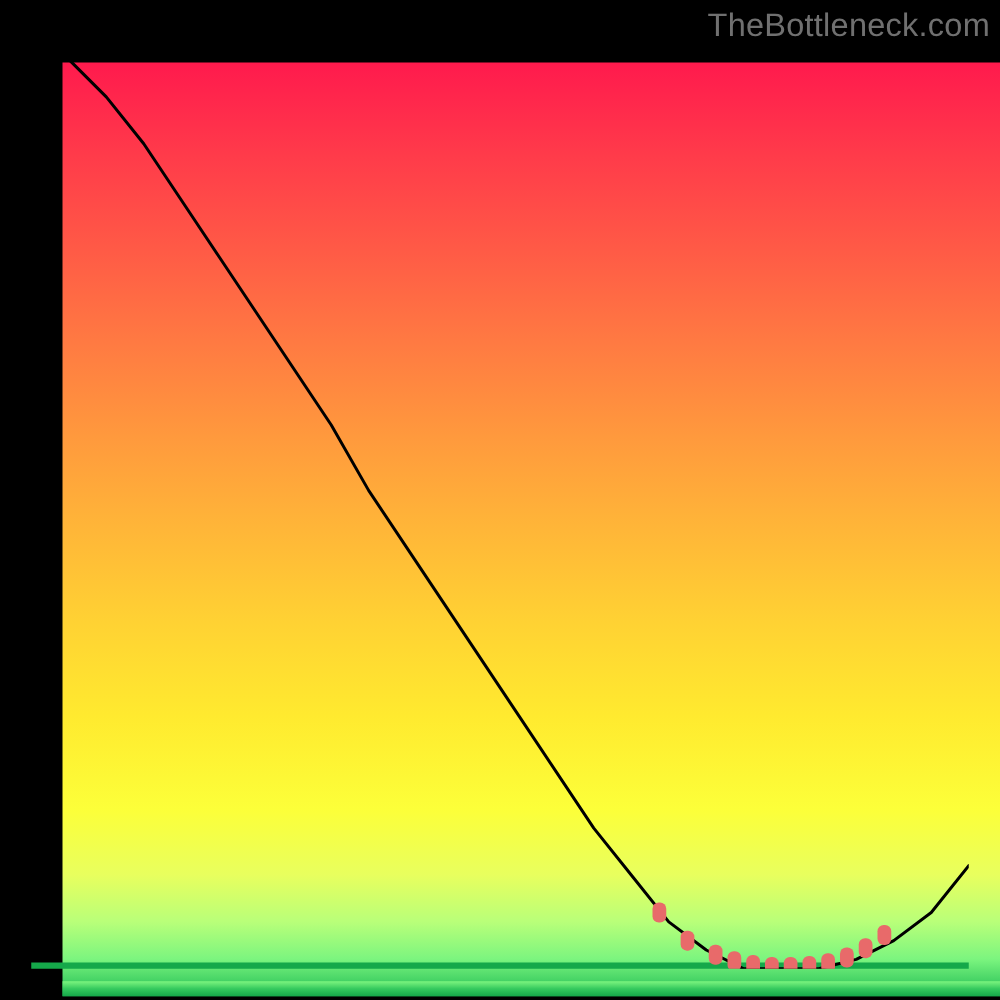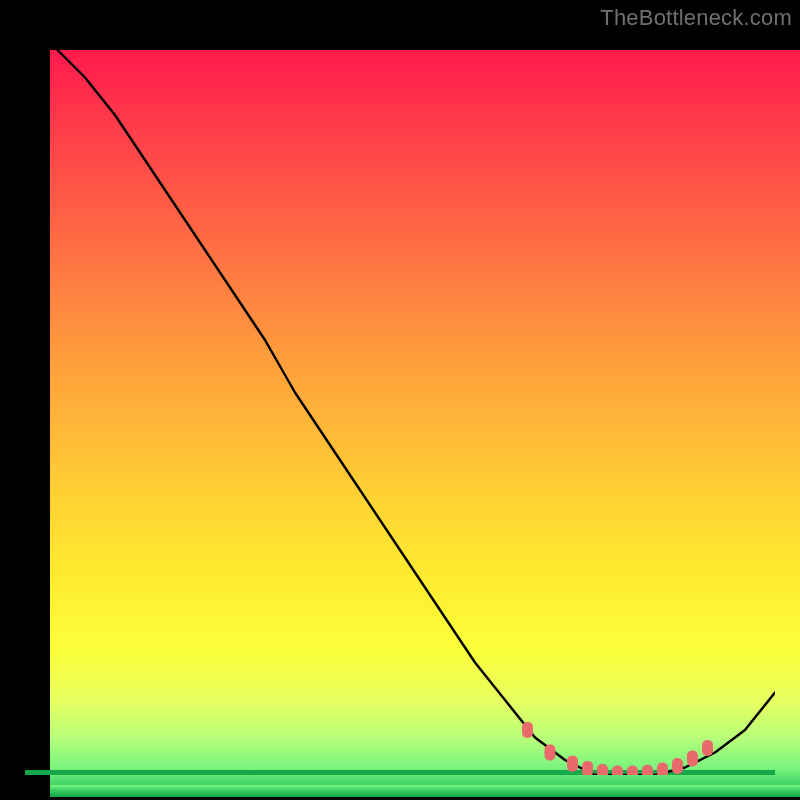--- a/index.html
+++ b/index.html
@@ -59,21 +59,21 @@
     background: linear-gradient(to bottom,
       #7cf57f 0%,
       #35c95e 50%,
       #15a84a 100%);
   }
   .watermark {
     position: absolute;
     top: 5px;
     right: 8px;
     color: #707070;
-    font-size: 22px;
+    font-size: 26px;
     font-weight: 500;
     letter-spacing: 0.2px;
   }
   .chart-svg {
     position: absolute;
     left: 25px;
     top: 25px;
     width: 750px;
     height: 750px;
   }

